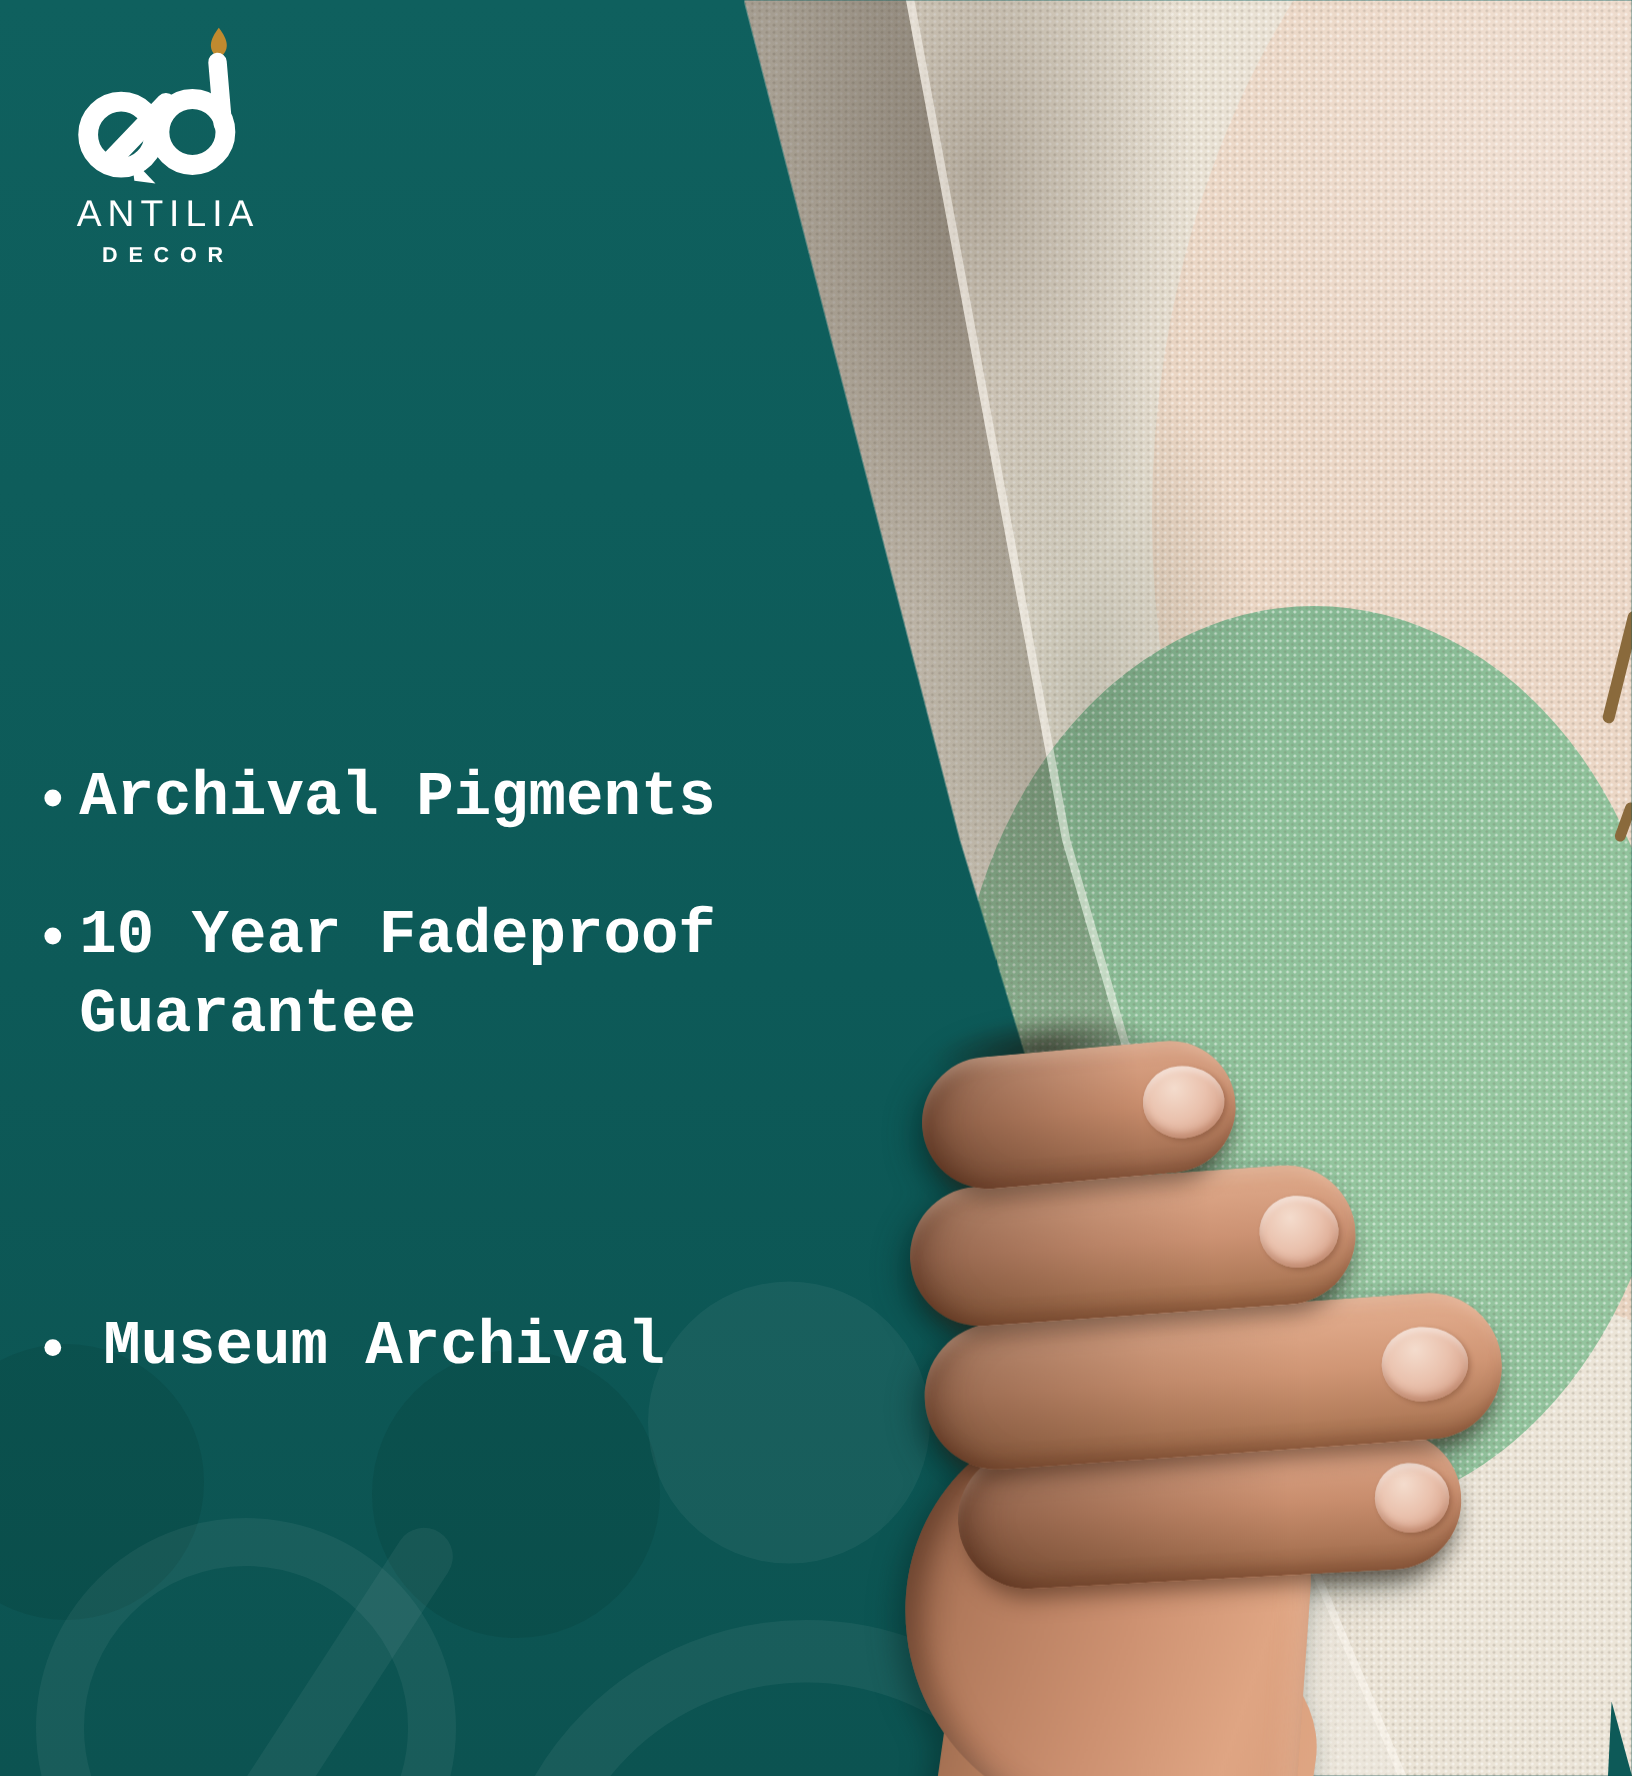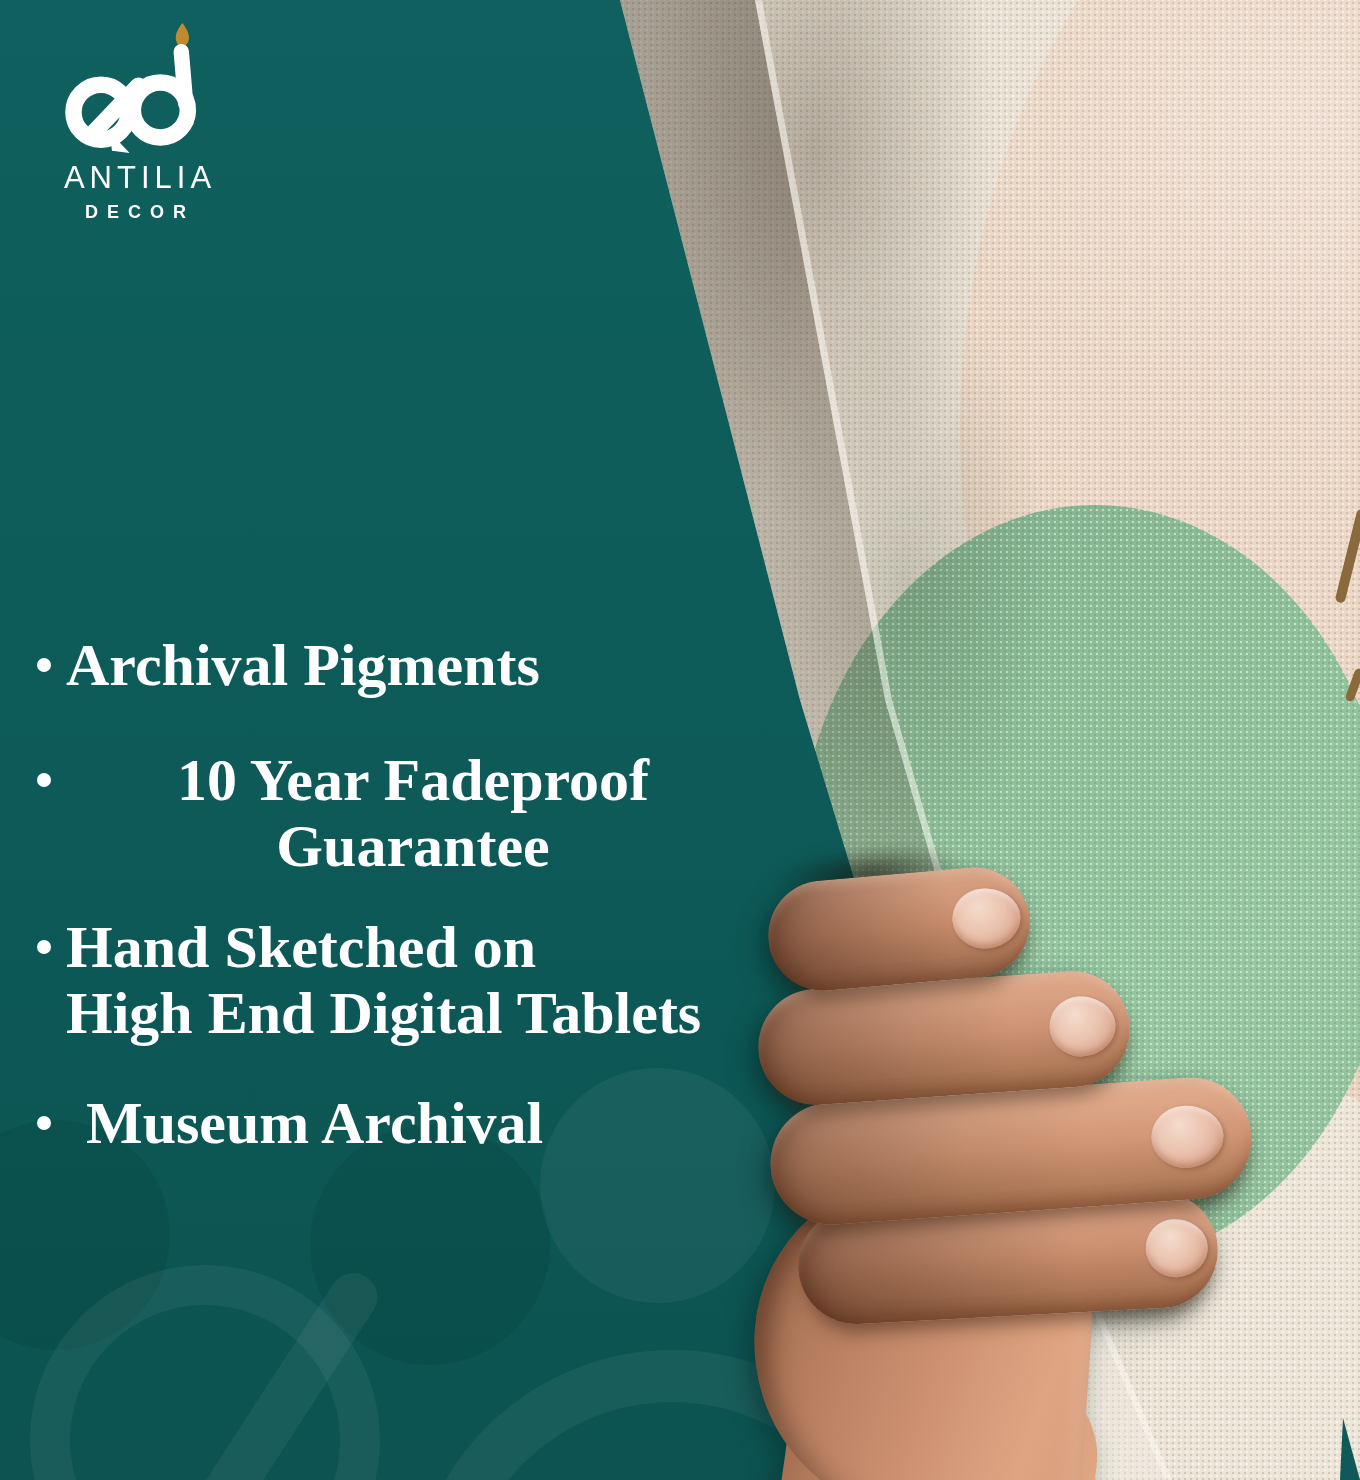--- a/index.html
+++ b/index.html
@@ -93,24 +93,24 @@
   
   .brand{position:absolute;left:40px;top:22px;width:200px;text-align:center;z-index:4;}
   .monogram{display:block;margin:0 auto;}
   .brand-name{margin-top:6px;color:#fff;font-weight:400;font-size:31px;letter-spacing:5px;font-family:"Liberation Sans",sans-serif;}
   .brand-sub{margin-top:6px;color:#fff;font-weight:700;font-size:18px;letter-spacing:9px;font-family:"Liberation Sans",sans-serif;}
   .headline{position:absolute;left:45px;top:540px;margin:0;z-index:4;
     font-family:"DejaVu Sans",sans-serif;font-weight:700;font-size:50px;letter-spacing:0.5px;color:#f5b82b;white-space:nowrap;}
   .features{position:absolute;left:0;top:0;width:760px;height:1480px;z-index:4;}
   .feature{position:absolute;left:0;width:760px;}
   .feature .dot{position:absolute;left:37px;width:14px;height:14px;border-radius:50%;background:#ffffff;}
-  .feature .lines{margin-left:66px;color:#ffffff;font-weight:700;font-size:60px;line-height:66px;
-    font-family:Liberation Serif, serif;white-space:nowrap;}
+  .feature .lines{margin-left:66px;color:#ffffff;font-weight:700;font-size:52px;line-height:66px;
+    font-family:Liberation Mono, monospace;white-space:nowrap;}
   .feat-1{top:632px;} .feat-1 .dot{top:26px;}
-  .feat-2{top:747px;text-align:center;} .feat-2 .dot{top:26px;}
+  .feat-2{top:747px;} .feat-2 .dot{top:26px;}
   .feat-3{top:914px;} .feat-3 .dot{top:26px;}
   .feat-4{top:1090px;padding-left:20px;}.feat-4 .dot{top:26px;}
 </style>
 </head>
 <body>
 
 <div class="stage">
 
   <div>
     <div class="wm wm-dark1"></div>
@@ -180,27 +180,20 @@
         <div>Archival Pigments</div>
       </div>
     </div>
     <div class="feature feat-2">
       <span class="dot"></span>
       <div class="lines">
         <div>10 Year Fadeproof</div>
         <div>Guarantee</div>
       </div>
     </div>
-    <div class="feature feat-3">
-      <span class="dot"></span>
-      <div class="lines">
-        <div>Hand Sketched on</div>
-        <div>High End Digital Tablets</div>
-      </div>
-    </div>
     <div class="feature feat-4">
       <span class="dot"></span>
       <div class="lines">
         <div>Museum Archival</div>
       </div>
     </div>
   </div>
 
 </div>
 

